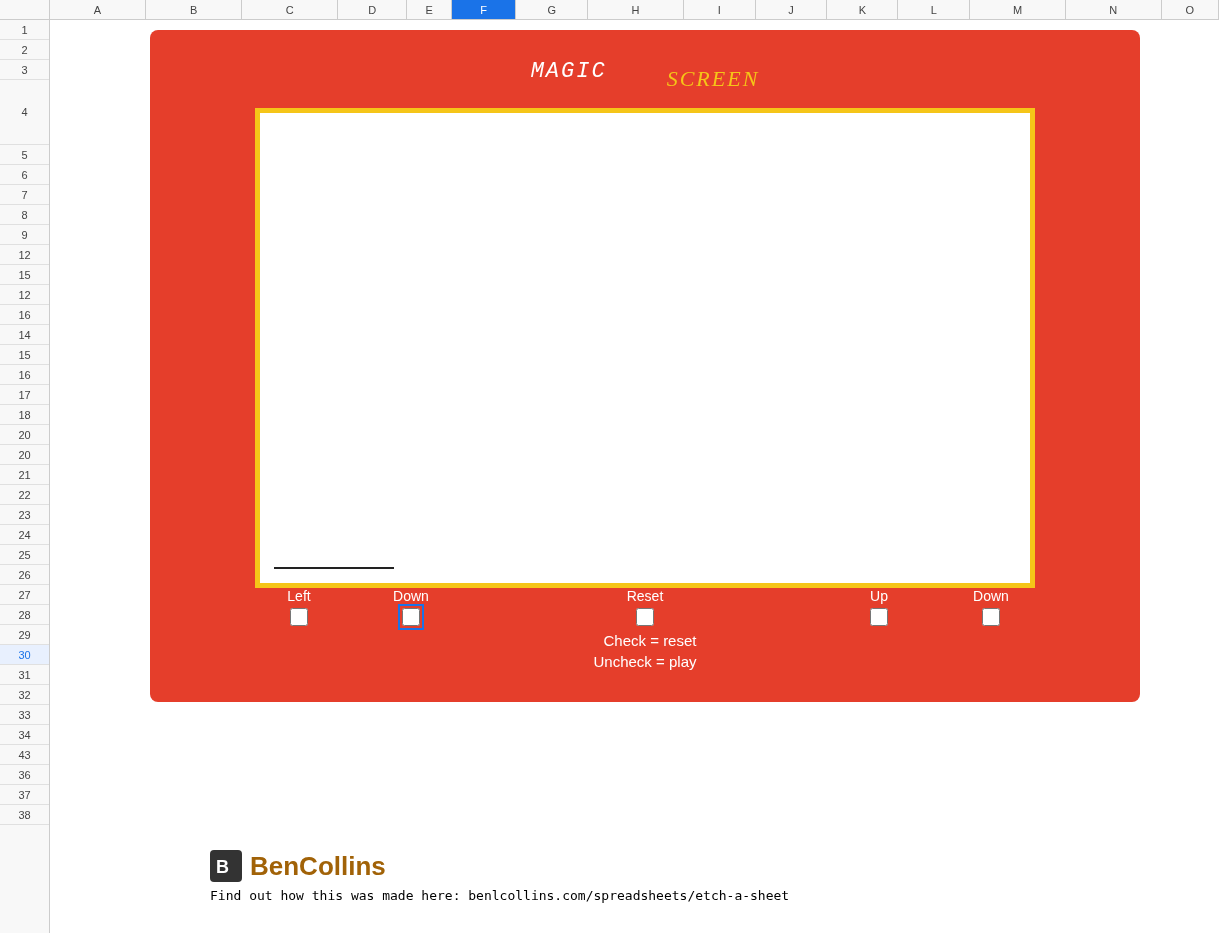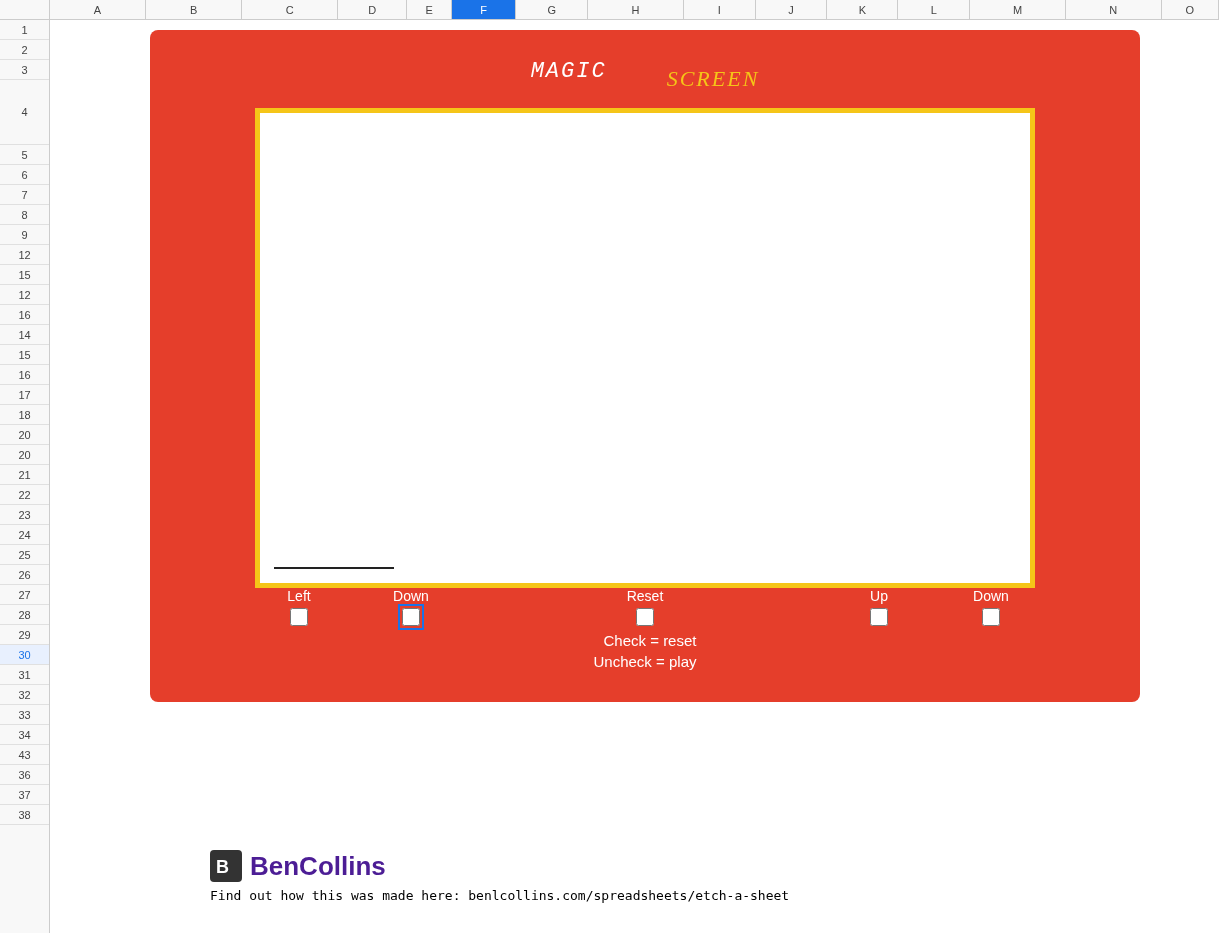--- a/index.html
+++ b/index.html
@@ -217,21 +217,21 @@
     }
 
     .bc-icon {
       width: 32px;
       height: 32px;
     }
 
     .bc-name {
       font-size: 26px;
       font-weight: bold;
-      color: #4c1d95;
+      color: #a16207;
     }
 
     .bc-link {
       font-size: 13px;
       color: #000000;
       font-family: monospace;
     }
 
     
     .w-row-corner { width: 50px; min-width: 50px; }

